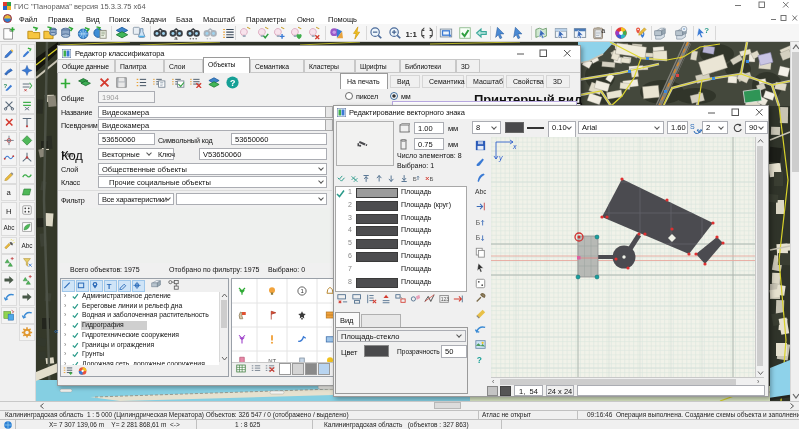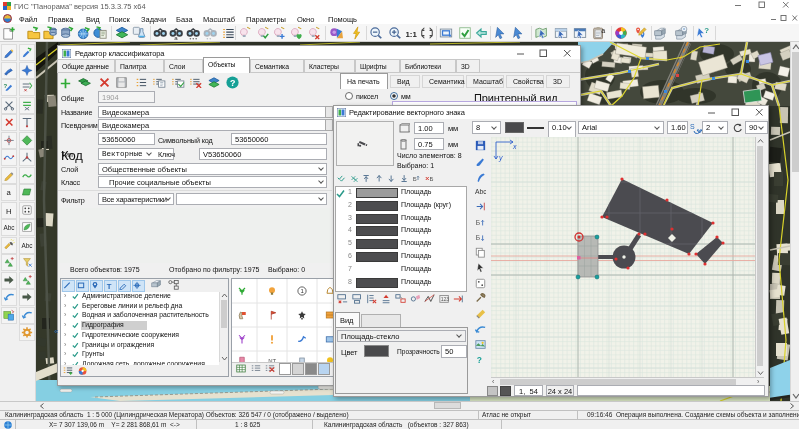--- a/index.html
+++ b/index.html
@@ -690,21 +690,21 @@
 <div class="fld" style="left:98px;top:106px;width:229px;height:12px;color:#111;background:#fff;">Видеокамера</div>
 <div class="ab" style="left:325px;top:106px;width:8px;height:12px;background:#e8e8e8;border:1px solid #aaa;"></div>
 <div class="ab" style="left:61px;top:121px;font-size:7.2px;color:#111;white-space:nowrap;letter-spacing:-0.1px;">Псевдоним</div>
 <div class="fld" style="left:98px;top:119px;width:229px;height:12px;color:#111;background:#fff;">Видеокамера</div>
 <div class="ab" style="left:325px;top:119px;width:8px;height:12px;background:#e8e8e8;border:1px solid #aaa;"></div>
 <div class="ab" style="left:61px;top:148px;font-size:13px;color:#111;white-space:nowrap;letter-spacing:-0.1px;">Код</div>
 <div class="fld" style="left:98px;top:133px;width:57px;height:12px;color:#111;background:#fff;">53650060</div>
 <div class="ab" style="left:158px;top:136px;font-size:7.2px;color:#111;white-space:nowrap;letter-spacing:-0.1px;">Символьный код</div>
 <div class="fld" style="left:231px;top:133px;width:96px;height:12px;color:#111;background:#fff;">53650060</div>
 <div class="ab" style="left:61px;top:150px;font-size:7.2px;color:#111;white-space:nowrap;letter-spacing:-0.1px;">Тип</div>
-<div class="cmb" style="left:98px;top:148px;width:76px;height:12px;padding-left:3px;font-family:Liberation Mono, monospace;">Векторные</div>
+<div class="cmb" style="left:98px;top:148px;width:76px;height:12px;padding-left:3px;">Векторные</div>
 <div class="ar" style="left:147px;top:151px;"></div>
 <div class="ab" style="left:158px;top:150px;font-size:7.2px;color:#111;white-space:nowrap;letter-spacing:-0.1px;text-align:center;">Ключ</div>
 <div class="fld" style="left:199px;top:148px;width:128px;height:12px;color:#111;background:#fff;">V53650060</div>
 <div class="ab" style="left:61px;top:165px;font-size:7.2px;color:#111;white-space:nowrap;letter-spacing:-0.1px;">Слой</div>
 <div class="cmb" style="left:98px;top:163px;width:229px;height:12px;padding-left:3px;">Общественные объекты</div>
 <div class="ar" style="left:319px;top:166px;"></div>
 <div class="ab" style="left:61px;top:178px;font-size:7.2px;color:#111;white-space:nowrap;letter-spacing:-0.1px;">Класс</div>
 <div class="cmb" style="left:98px;top:176px;width:229px;height:12px;padding-left:10px;">Прочие социальные объекты</div>
 <div class="ar" style="left:319px;top:179px;"></div>
 <div class="ab" style="left:58px;top:190px;width:274px;height:1px;background:#dcdcdc;"></div>
@@ -914,21 +914,21 @@
 <div class="ab" style="left:334px;top:89px;width:246px;height:16px;background:#f0f0f0;"></div>
 <svg class="ab" style="left:345px;top:92px" width="8" height="8">
     <circle cx="4" cy="4" r="3.5" fill="#fff" stroke="#6a6a6a"></circle>
   </svg>
 <div class="ab" style="left:356px;top:92px;font-size:7.2px;color:#111;white-space:nowrap;letter-spacing:-0.1px;">пиксел</div>
 <svg class="ab" style="left:390px;top:92px" width="8" height="8">
     <circle cx="4" cy="4" r="3.5" fill="#fff" stroke="#3a6a9a"></circle>
     <circle cx="4" cy="4" r="1.8" fill="#333"></circle>
   </svg>
 <div class="ab" style="left:401px;top:92px;font-size:7.2px;color:#111;white-space:nowrap;letter-spacing:-0.1px;">мм</div>
-<div class="ab" style="left:474px;top:92px;font-size:11px;color:#111;white-space:nowrap;letter-spacing:-0.1px;">Принтерный вид</div>
+<div class="ab" style="left:474px;top:92px;font-size:13px;color:#111;white-space:nowrap;letter-spacing:-0.1px;font-weight:bold;">Принтерный вид</div>
 <div class="ab" style="left:392px;top:101px;width:185px;height:5px;background:#fff;border:1px solid #b8a8e0;border-bottom:none;"></div>
 <div class="ab" style="left:54px;top:327px;font-size:8px;color:#2a6ab8;">«</div>
 <div class="ab" style="left:333px;top:105px;width:436px;height:292px;background:#f0f0f0;border:1px solid #9a9a9a;box-shadow:2px 2px 5px rgba(0,0,0,0.35);"></div>
 <div class="ab" style="left:334px;top:106px;width:434px;height:13px;background:#fff;"></div>
 <svg class="ab" style="left:337px;top:108px" width="9" height="9">
     <rect width="9" height="9" fill="#fff" stroke="#4a6a9a"></rect>
     <rect x="1.5" y="1.5" width="2.5" height="6" fill="#3fae4c"></rect>
     <rect x="4.5" y="1.5" width="3" height="6" fill="#3a7ad4"></rect>
   </svg>
 <div class="ab t8" style="left:349px;top:108px;text-align:center;">Редактирование векторного знака</div>

